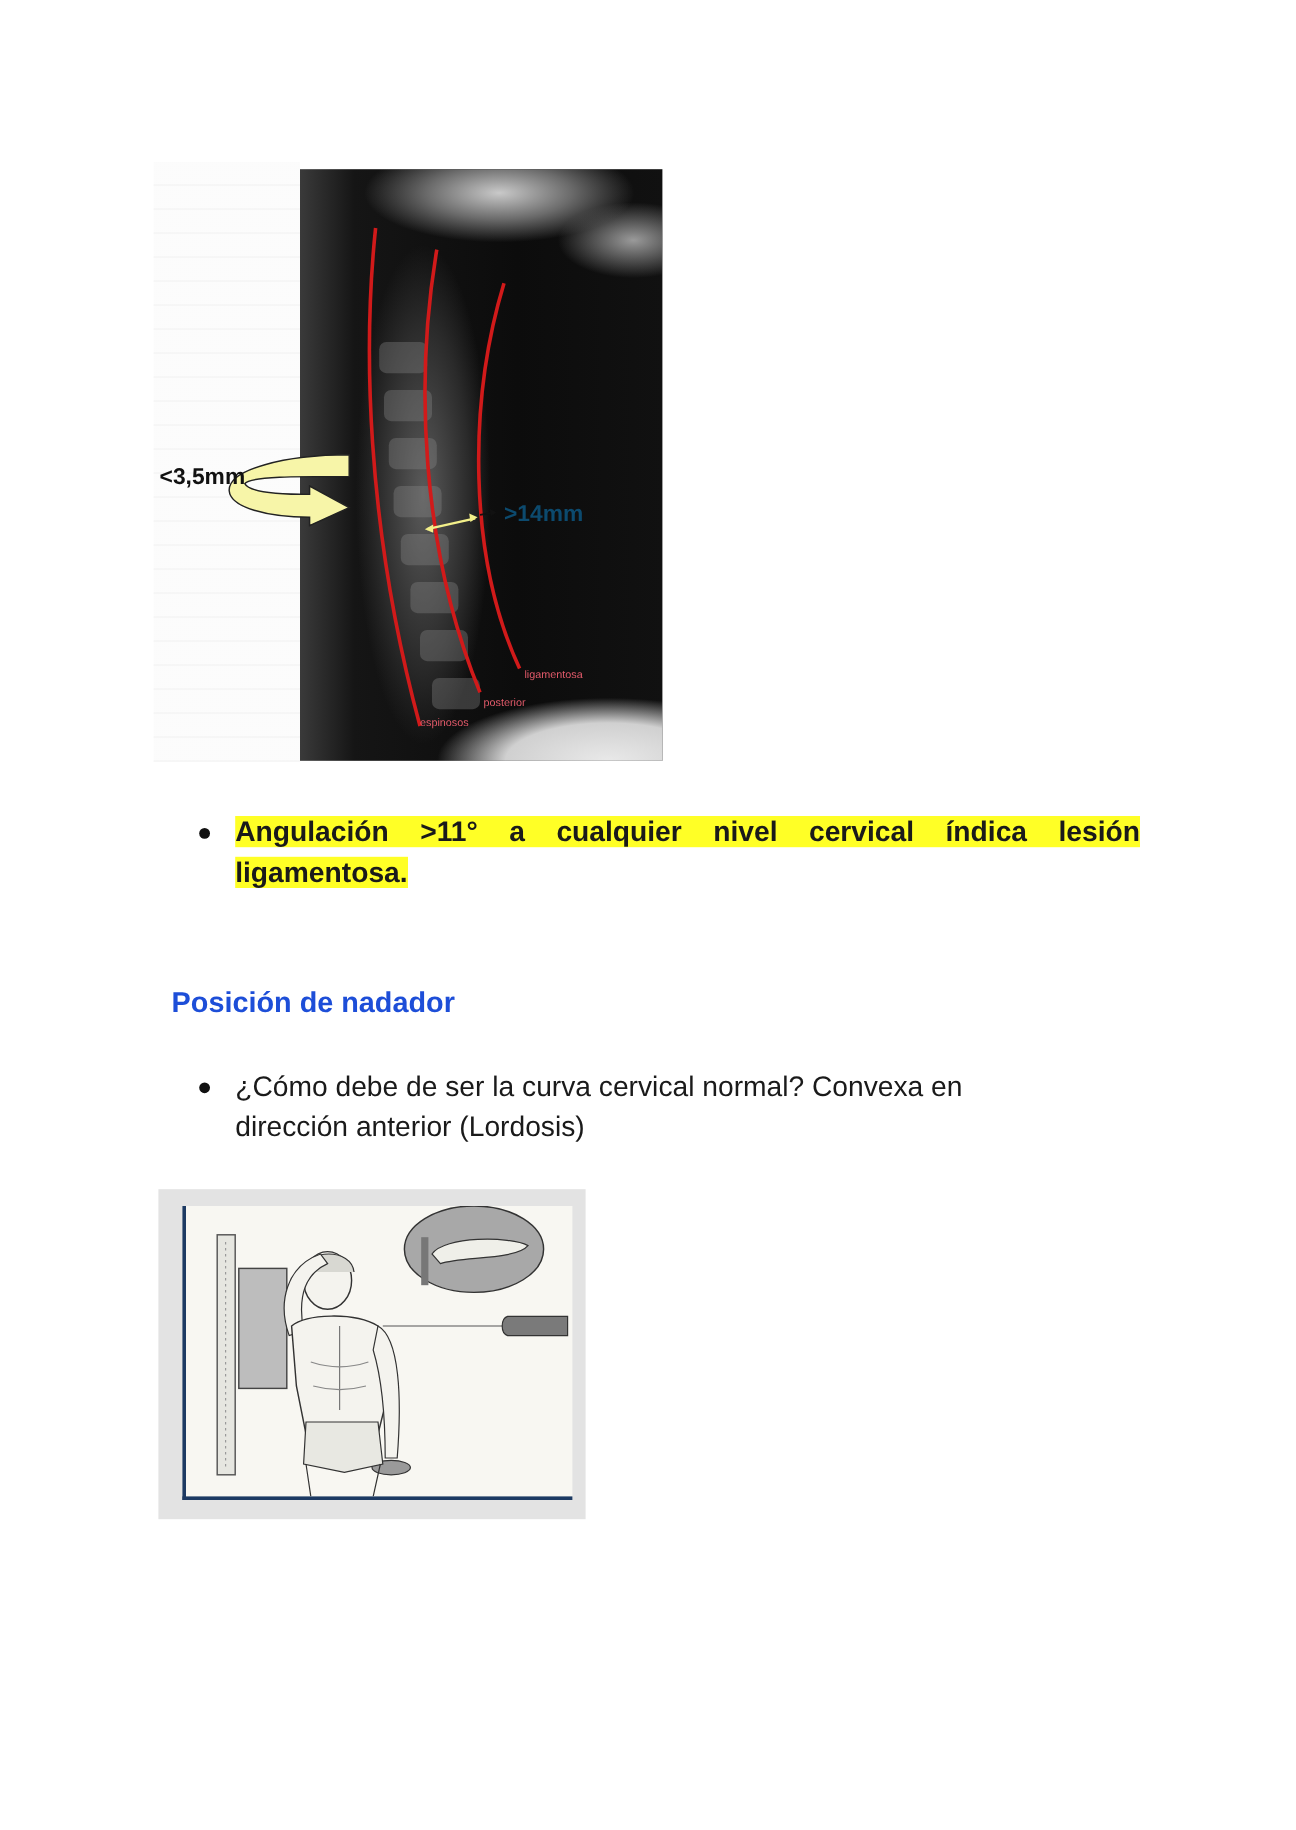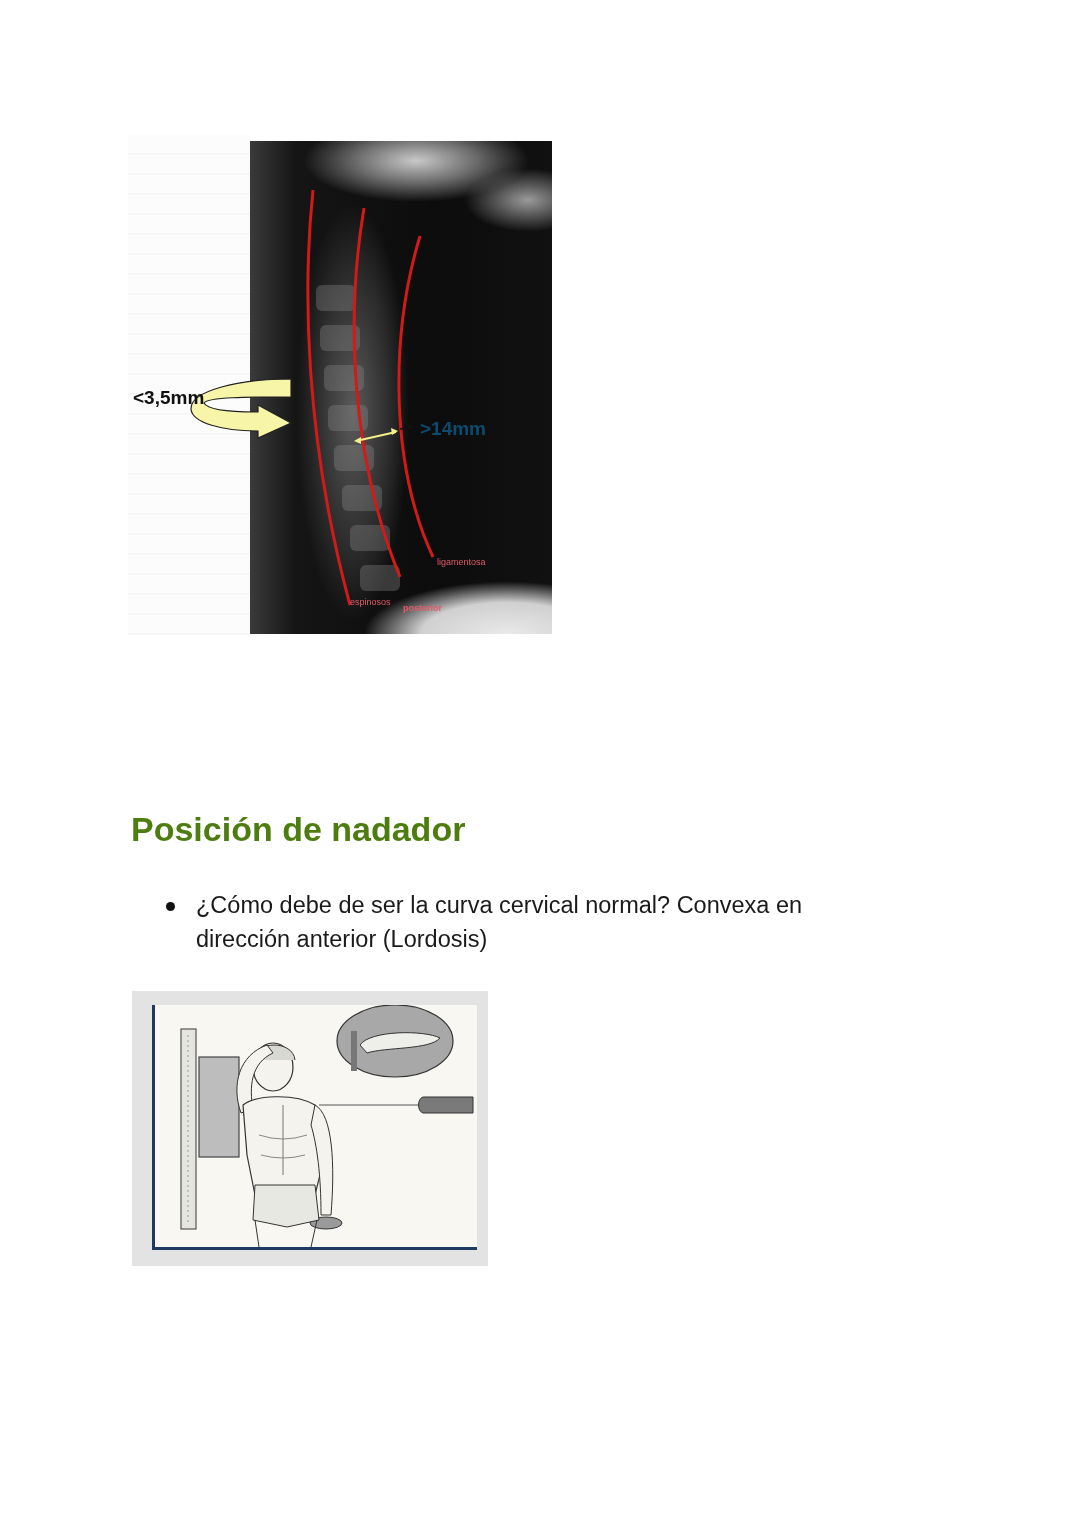--- a/index.html
+++ b/index.html
@@ -25,22 +25,22 @@
     .line-label { position: absolute; font-family: "Liberation Sans", sans-serif; font-size: 9px; color: #e25a6a; }
 
     
     .bullets { position: absolute; left: 160px; width: 790px; margin: 0; padding: 0; list-style: none; }
     .bullet { position: relative; padding-left: 36px; font-size: 23.5px; line-height: 34px; }
     .bullet-dot { position: absolute; left: 6px; top: 14px; width: 9px; height: 9px; border-radius: 50%; background: #111; }
     .hl { background: #ffff26; }
     .bullet-bold { font-weight: bold; text-align: justify; text-align-last: left; }
     .hl-line { display: inline; background: #ffff26; box-decoration-break: clone; -webkit-box-decoration-break: clone; }
 
-    .section-heading { position: absolute; left: 131px; top: 810px; margin: 0;
-      font-size: 34px; font-weight: bold; color: #4d7c0f; }
+    .section-heading { position: absolute; left: 131px; top: 810px; margin: 12px;
+      font-size: 24px; font-weight: bold; color: #1d4ed8; }
 
     
     .illustration { position: absolute; left: 132px; top: 991px; width: 356px; height: 275px; background: #e3e3e3; }
     .illus-inner { position: absolute; left: 20px; top: 14px; width: 322px; height: 242px; background: #f8f7f2;
       border-left: 3px solid #1d3a63; border-bottom: 3px solid #1d3a63; }
     .illus-svg { position: absolute; left: 0; top: 0; width: 322px; height: 242px; }
   </style>
 </head>
 <body>
 
@@ -75,25 +75,30 @@
       <polygon points="270,296 263,293 264,300" fill="#f3f08a"></polygon>
       <line x1="272" y1="294" x2="284" y2="292" stroke="#111" stroke-width="1.5"></line>
       <polygon points="286,292 280,289 281,295" fill="#111"></polygon>
     </g>
   </svg>
 
   <span class="xray-label lbl-dark" style="left:5px; top:252px;">&lt;3,5mm</span>
   <span class="xray-label lbl-light" style="left:292px; top:283px;">&gt;14mm</span>
 
   <span class="line-label" style="left:222px; top:462px;">espinosos</span>
-  <span class="line-label" style="left:275px; top:468px;font-weight:bold;">posterior</span>
+  <span class="line-label" style="left:275px; top:445px;">posterior</span>
   <span class="line-label" style="left:309px; top:422px;">ligamentosa</span>
 </div>
 
 <ul class="bullets" style="top:676px;">
+  <li class="bullet bullet-bold">
+    <span class="bullet-dot" style="left:6px;"></span>
+    <span class="hl" style="position:absolute; left:0; top:0; width:36px; height:34px; z-index:-1;"></span>
+    <span class="hl-line">Angulación  &gt;11°  a  cualquier  nivel  cervical  índica  lesión ligamentosa.</span>
+  </li>
 </ul>
 
 <h2 class="section-heading">Posición de nadador</h2>
 
 <ul class="bullets" style="top:888px; width:720px;">
   <li class="bullet">
     <span class="bullet-dot"></span>
     <span>¿Cómo debe de ser la curva cervical normal? Convexa en dirección anterior (Lordosis)</span>
   </li>
 </ul>

